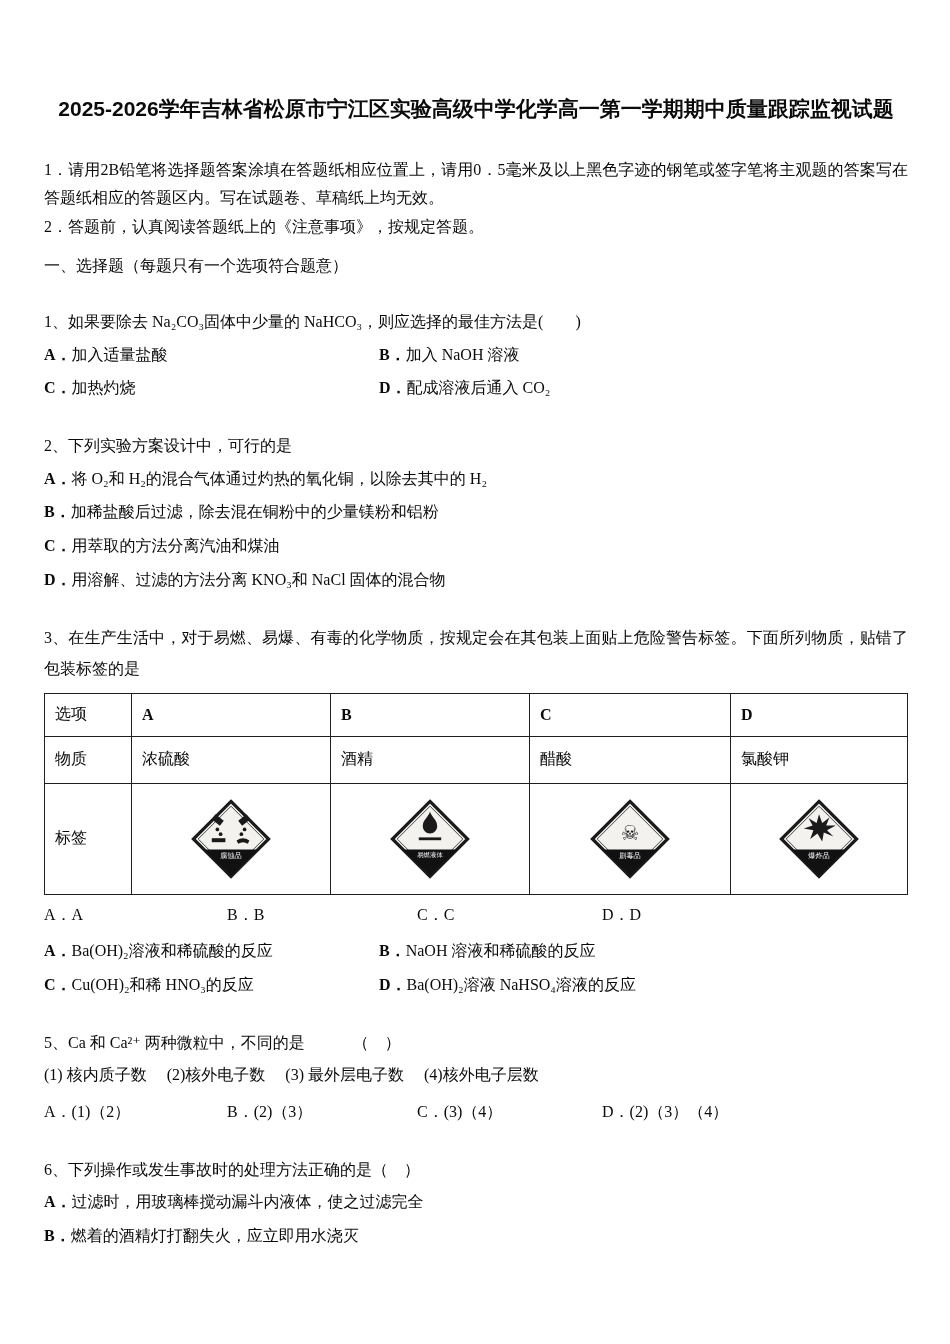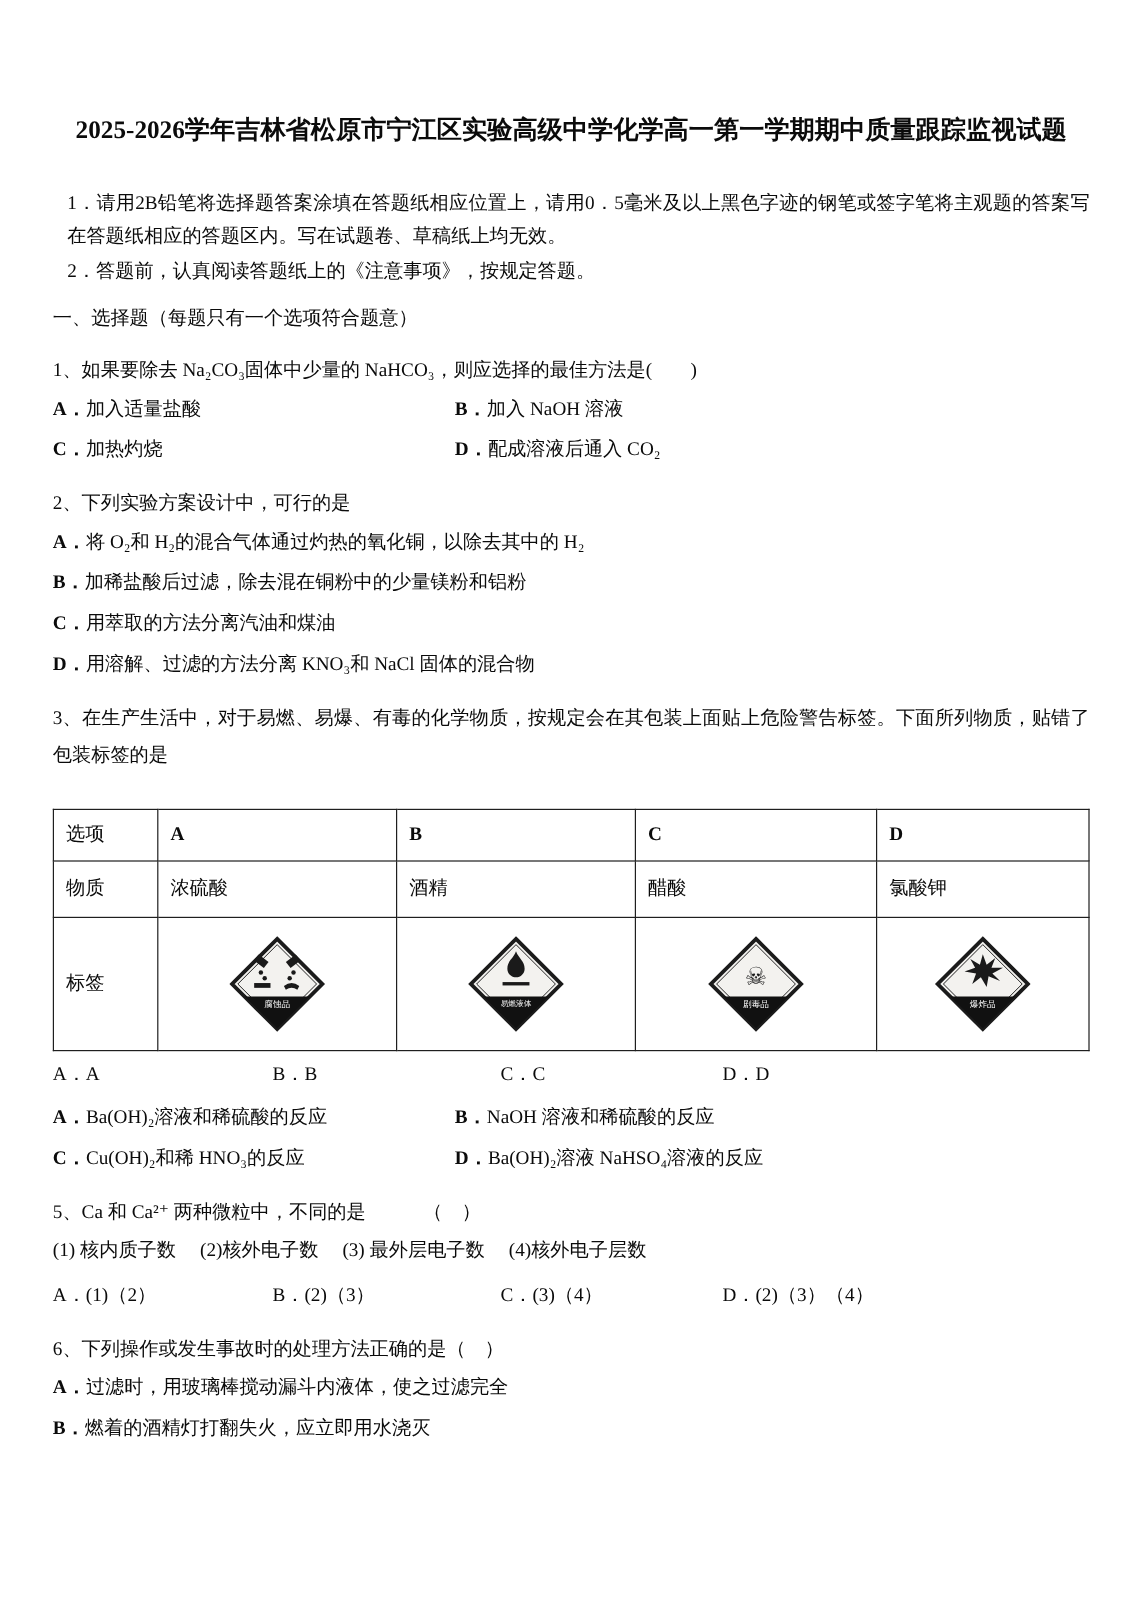--- a/index.html
+++ b/index.html
@@ -1,29 +1,29 @@
 <!DOCTYPE html>
 <html><head>
 <meta charset="utf-8">
 <style>
   html,body{margin:0;padding:0;}
   body{width:950px;min-height:1344px;background:#ffffff;color:#0b0b0b;
        font-family:"Liberation Serif","DejaVu Serif",serif;font-size:16px;}
   .page{padding:92px 42px 40px 44px;}
-  .title{font-family:Liberation Serif, serif;font-weight:700;
+  .title{font-family:Liberation Sans, sans-serif;font-weight:700;
          font-size:21px;line-height:1.6;text-align:center;margin:0 4px 30px 4px;}
   .notice-heading{line-height:1.85;}
-  .notice-item{line-height:1.78;text-align:justify;margin-left:12px;}
+  .notice-item{line-height:1.78;text-align:justify;}
   .section-header{margin-top:10px;line-height:1.9;}
   .question{margin-top:2px;}
-  .stem{line-height:1.95;margin-top:12px;text-align:justify;}
+  .stem{line-height:1.95;margin-top:25px;text-align:justify;}
   .opts-grid{display:grid;grid-template-columns:335px 1fr;}
   .opt{line-height:2.12;}
   .opt-label{font-weight:700;}
-  .q3-table{border-collapse:collapse;width:100%;margin-top:28px;table-layout:fixed;}
+  .q3-table{border-collapse:collapse;width:100%;margin-top:8px;table-layout:fixed;}
   .q3-table td{border:1px solid #1f1f1f;padding:8px 10px;vertical-align:middle;}
   .row-head td{height:26px;}
   .row-sub td{height:30px;}
   .row-label td{height:94px;}
   .cell-bold{font-weight:700;}
   .icon-cell{text-align:center;}
   .hazard{width:80px;height:80px;display:inline-block;vertical-align:middle;}
   .dshape{fill:#f3f2ef;stroke:#1b1b1b;stroke-width:4;}
   .dinner{fill:none;stroke:#1b1b1b;stroke-width:1;}
   .dtext{fill:#ffffff;font-size:9px;text-anchor:middle;font-family:inherit;}

